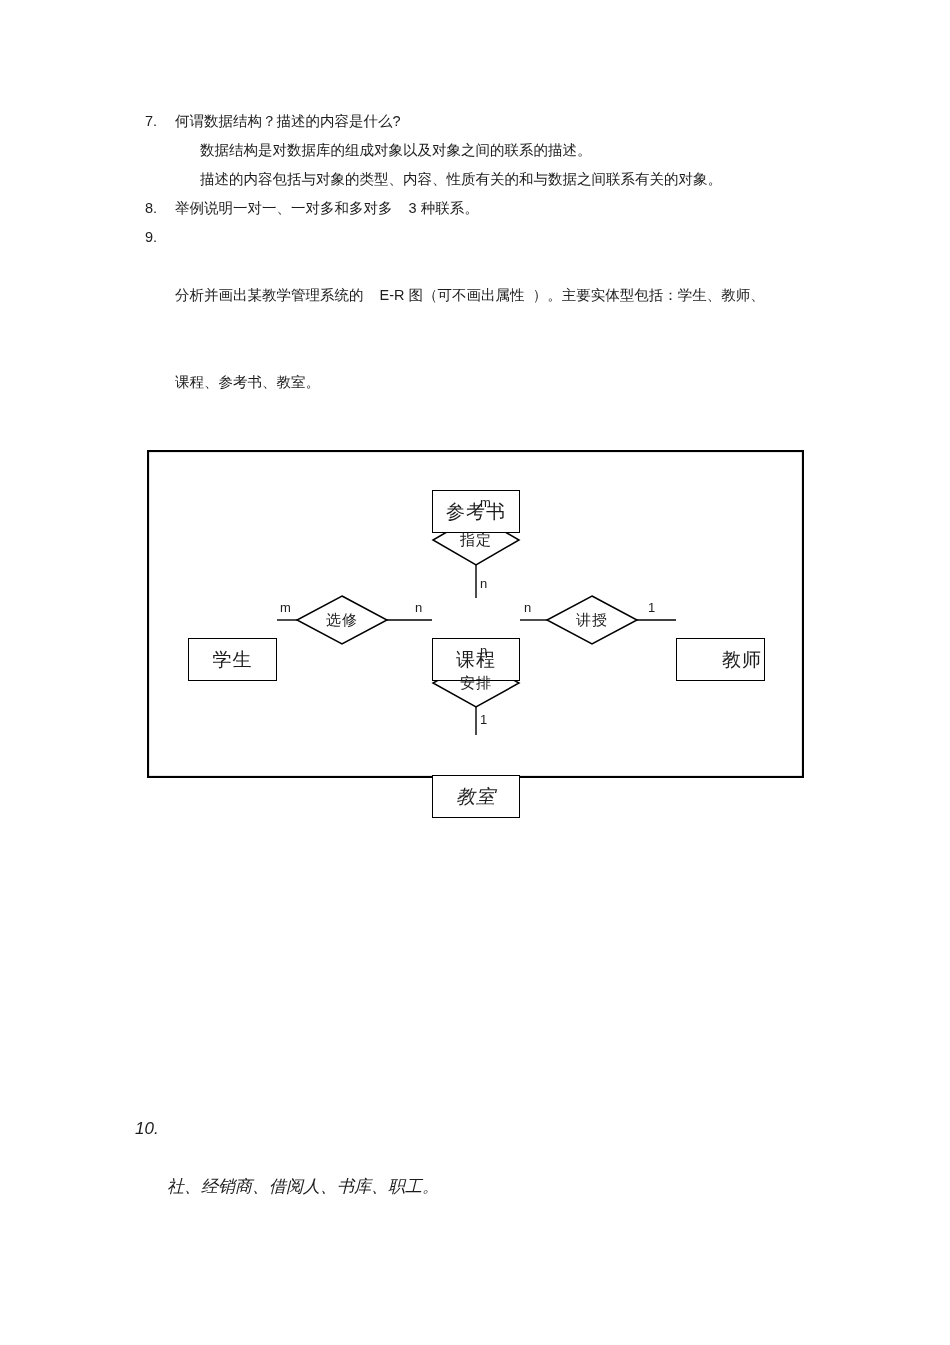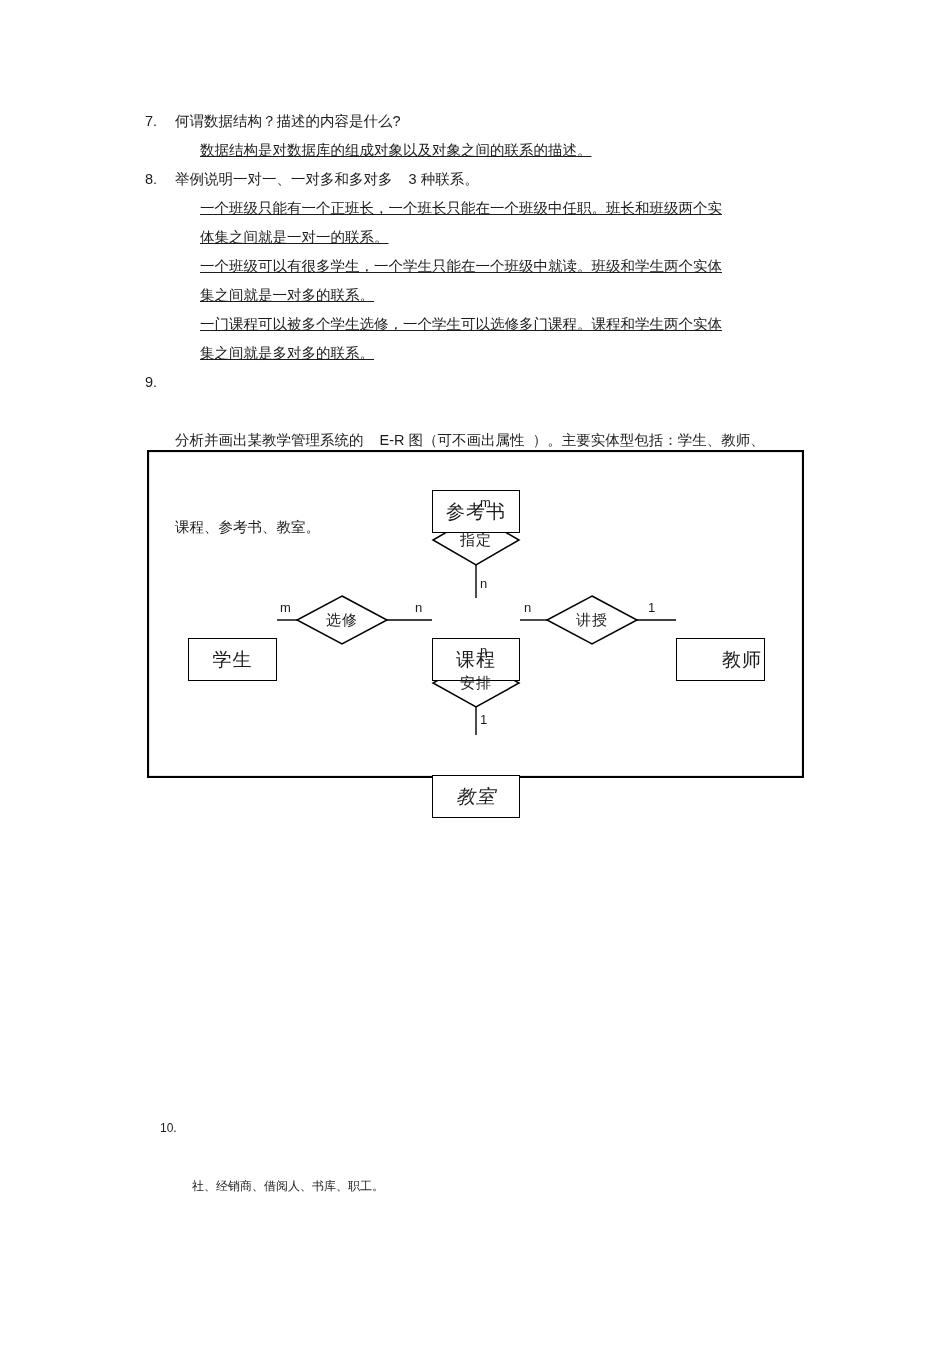--- a/index.html
+++ b/index.html
@@ -18,30 +18,31 @@
     position: absolute;
     left: 145px;
     top: 107px;
     width: 730px;
     font-size: 14.5px;
     line-height: 29px;
   }
   .qrow { display: flex; }
   .qnum { flex: 0 0 30px; width: 30px; }
   .qtext { flex: 1; white-space: pre-wrap; }
-  .answers { padding-left: 55px; text-decoration: underline; }
+  .answers { padding-left: 55px; }
   .answer-line { white-space: pre-wrap; }
 
   .q10block {
     position: absolute;
-    left: 160px;
+    left: 135px;
     top: 1114px;
     width: 740px;
-    font-size: 12px;
+    font-size: 17px;
     line-height: 29px;
+    font-style: italic;
   }
   .q10block .qnum { flex: 0 0 32px; width: 32px; }
 
   
   .diagram {
     position: absolute;
     left: 147px;
     top: 450px;
     width: 657px;
     height: 328px;
@@ -100,33 +101,26 @@
 <div class="page">
 
   <div class="textblock">
 
     <div class="qrow">
       <div class="qnum">7.</div>
       <div class="qtext">何谓数据结构？描述的内容是什么?</div>
     </div>
     <div class="answers">
       <div class="answer-line">数据结构是对数据库的组成对象以及对象之间的联系的描述。</div>
+      <div class="answer-line">描述的内容包括与对象的类型、内容、性质有关的和与数据之间联系有关的对象。</div>
     </div>
 
     <div class="qrow">
       <div class="qnum">8.</div>
       <div class="qtext">举例说明一对一、一对多和多对多    3 种联系。</div>
-    </div>
-    <div class="answers">
-      <div class="answer-line">一个班级只能有一个正班长，一个班长只能在一个班级中任职。班长和班级两个实</div>
-      <div class="answer-line">体集之间就是一对一的联系。</div>
-      <div class="answer-line">一个班级可以有很多学生，一个学生只能在一个班级中就读。班级和学生两个实体</div>
-      <div class="answer-line">集之间就是一对多的联系。</div>
-      <div class="answer-line">一门课程可以被多个学生选修，一个学生可以选修多门课程。课程和学生两个实体</div>
-      <div class="answer-line">集之间就是多对多的联系。</div>
     </div>
 
     <div class="qrow">
       <div class="qnum">9.</div>
       <div class="qtext">
         <div>分析并画出某教学管理系统的    E-R 图（可不画出属性  ）。主要实体型包括：学生、教师、</div>
         <div>课程、参考书、教室。</div>
       </div>
     </div>
 

